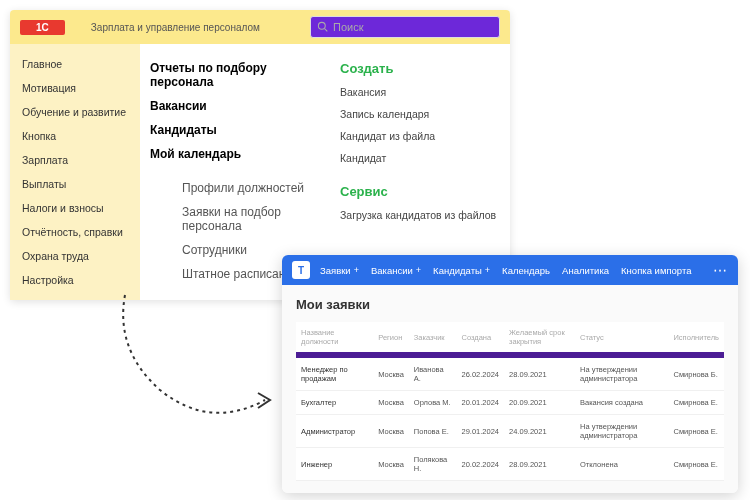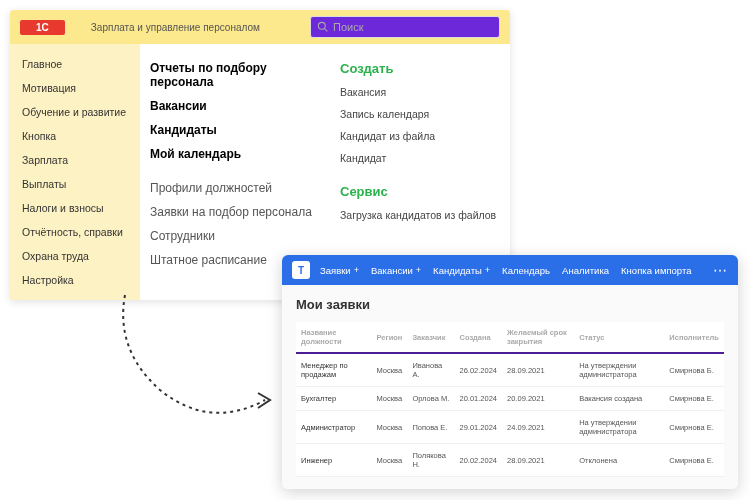--- a/index.html
+++ b/index.html
@@ -16,37 +16,37 @@
 
 .win1-body{display:flex;}
 .sidebar{background:#fdf2c4;width:130px;padding:8px 0;}
 .sidebar-item{padding:6px 12px;font-size:10.5px;color:#333;cursor:pointer;}
 
 .content{flex:1;padding:12px 10px;display:flex;}
 .col1{width:170px;}
 .col2{flex:1;padding-left:20px;}
 .menu-item{padding:5px 0;font-size:12px;}
 .menu-item.bold{font-weight:bold;color:#000;}
-.menu-item.light{color:#555;}
+.menu-item.light{color:#555;margin-left:32px;}
 .section-title{color:#2bb24c;font-weight:bold;font-size:13px;padding:5px 0;}
 .link-item{padding:5px 0;font-size:10.5px;color:#444;}
 .gap{height:10px;}
 
 
 .win2{position:absolute;top:255px;left:282px;width:456px;background:#fff;box-shadow:0 3px 15px rgba(0,0,0,0.18);border-radius:6px;overflow:hidden;}
 .win2-header{background:#2b6fe8;height:30px;display:flex;align-items:center;padding:0 10px;color:#fff;font-size:9.5px;}
 .w2-logo{width:18px;height:18px;background:#fff;border-radius:3px;margin-right:10px;display:flex;align-items:center;justify-content:center;color:#2b6fe8;font-weight:bold;font-size:10px;}
 .nav-item{margin-right:12px;display:flex;align-items:center;gap:3px;}
 .nav-item .plus{font-size:9px;}
 .dots{margin-left:auto;font-size:14px;letter-spacing:1px;}
 
 .win2-body{padding:12px 14px;background:#fafafa;}
 .w2-title{font-size:13px;font-weight:bold;color:#333;margin-bottom:10px;}
 .table{width:100%;background:#fff;border-collapse:collapse;font-size:7.5px;}
-.table th{text-align:left;padding:6px 5px;color:#aaa;font-weight:bold;border-bottom:2px solid #4c1d95;}
+.table th{text-align:left;padding:6px 5px;color:#aaa;font-weight:normal;border-bottom:6px solid #4c1d95;}
 .table td{padding:7px 5px;border-bottom:1px solid #f0f0f0;color:#555;}
 .table td:first-child{color:#333;}
 
 
 .arrow{position:absolute;top:290px;left:110px;width:170px;height:130px;pointer-events:none;}
 </style>
 </head>
 <body>
 
 <div class="win1">

